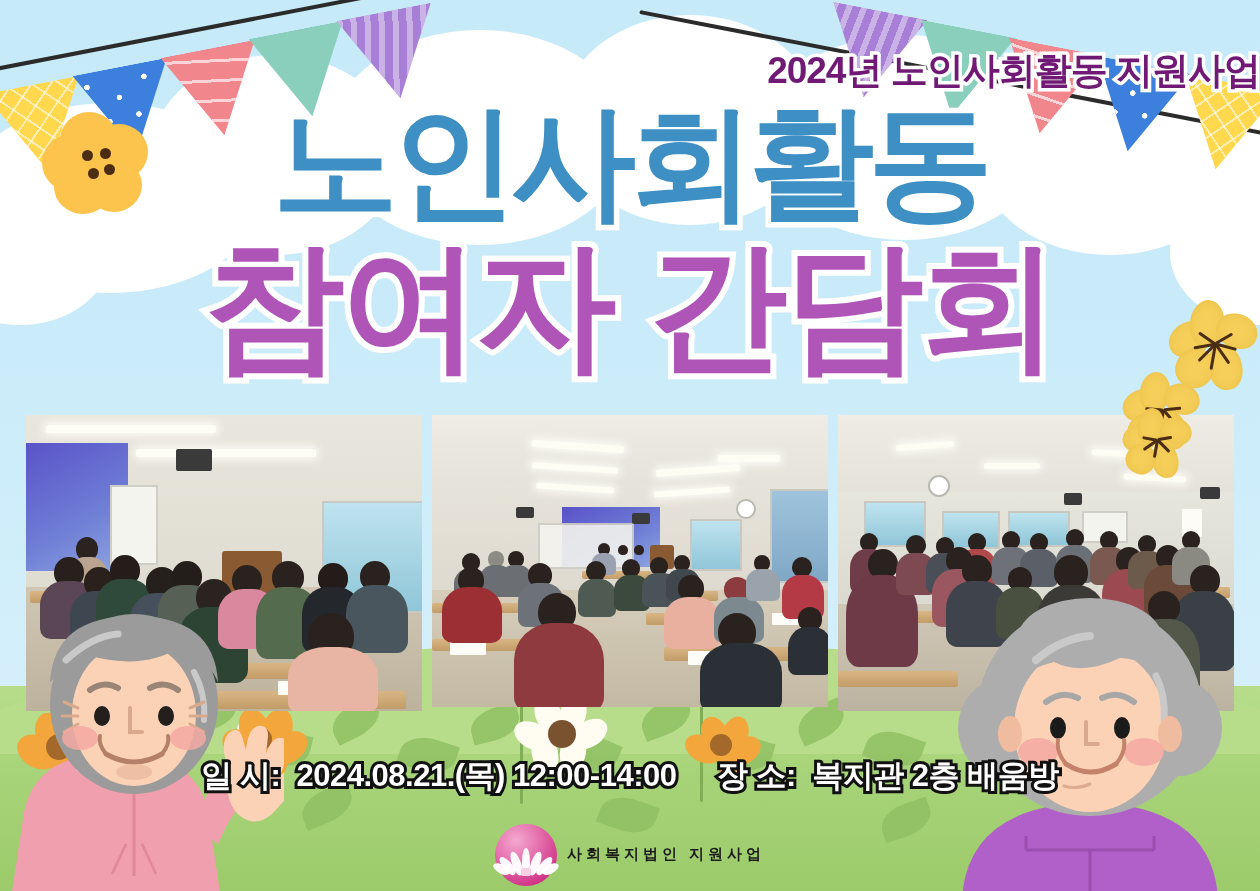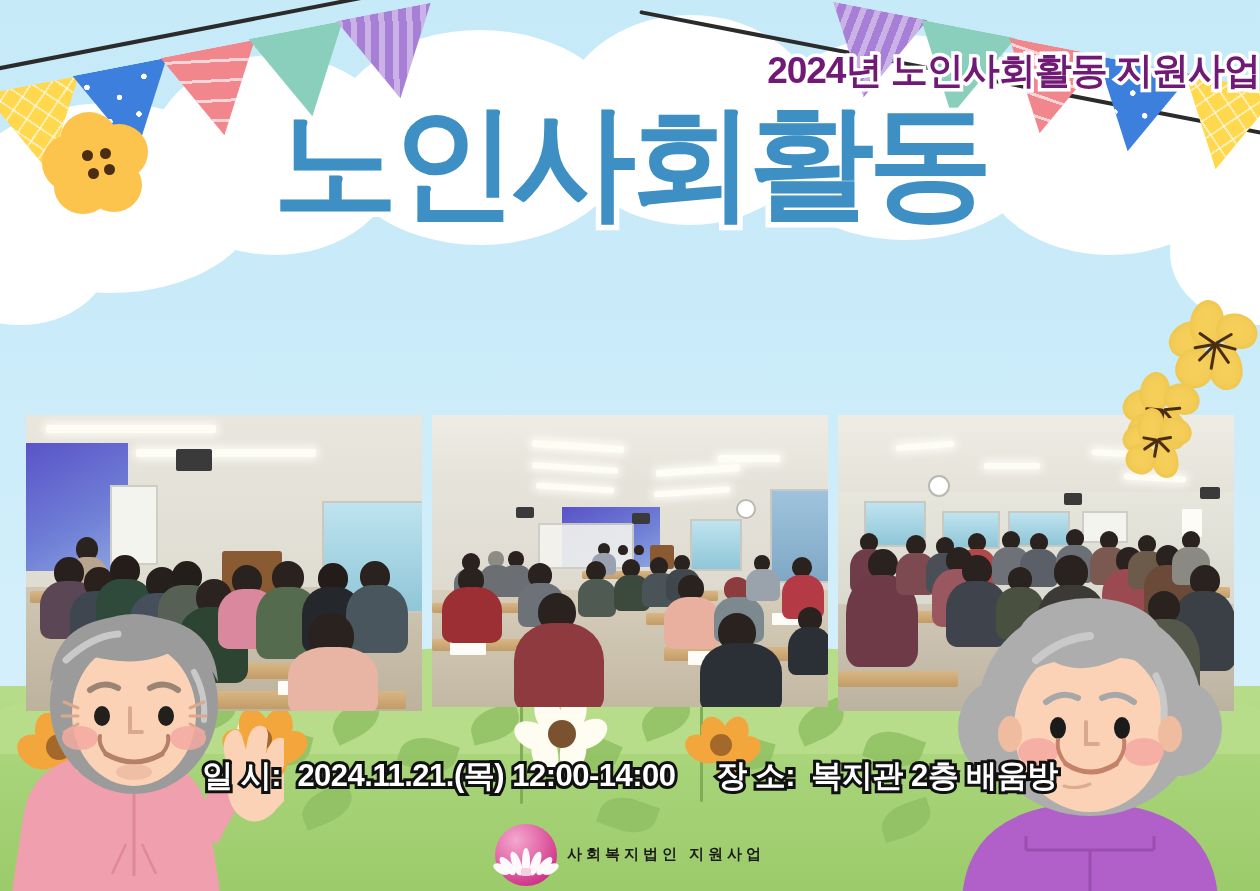--- a/index.html
+++ b/index.html
@@ -252,20 +252,21 @@
     <i style="left:4px;top:36px;width:30px;height:30px;transform:rotate(30deg);"></i>
     <u style="left:34px;top:32px;height:18px;transform:rotate(10deg);"></u>
     <u style="left:34px;top:32px;height:17px;transform:rotate(55deg);"></u>
     <u style="left:34px;top:32px;height:17px;transform:rotate(-45deg);"></u>
     <u style="left:34px;top:32px;height:15px;transform:rotate(100deg);"></u>
     <u style="left:34px;top:32px;height:15px;transform:rotate(-100deg);"></u>
   </div>
 
   <div class="subtitle">2024년 노인사회활동 지원사업</div>
   <div class="title1">노인사회활동</div>
+  <div class="title2">참여자 간담회</div>
 
   <div class="photos">
 
     <div class="photo ph1">
       <div class="room">
         <div class="ceil"></div>
         <div class="wall"></div>
         <div class="floor"></div>
         <div class="tube" style="left:20px;top:10px;width:170px;height:8px;"></div>
         <div class="tube" style="left:110px;top:34px;width:180px;height:8px;"></div>
@@ -580,21 +581,21 @@
       <ellipse cx="182" cy="130" rx="8" ry="11" fill="#1b1b1b"></ellipse>
       <ellipse cx="98" cy="154" rx="20" ry="14" fill="#f4a9a2" opacity=".85"></ellipse>
       <ellipse cx="204" cy="154" rx="20" ry="14" fill="#f4a9a2" opacity=".85"></ellipse>
       <path d="M146 124 v22 h12" stroke="#d9a98d" stroke-width="4" fill="none" stroke-linecap="round"></path>
       <path d="M126 166 q24 16 50 0" stroke="#c4826a" stroke-width="5" fill="none" stroke-linecap="round"></path>
       <path d="M126 166 q-10 -12 -8 -24 M176 166 q10 -12 8 -24" stroke="#c4826a" stroke-width="4" fill="none" stroke-linecap="round"></path>
       <path d="M150 186 q-14 6 -26 2" stroke="#dcab90" stroke-width="3" fill="none" stroke-linecap="round"></path>
     </g>
   </svg>
 
-  <div class="infoline">일 시:  2024.11.21.(목) 12:00-14:00     장 소:  복지관 2층 배움방</div>
+  <div class="infoline">일 시:  2024.08.21.(목) 12:00-14:00     장 소:  복지관 2층 배움방</div>
 
   <div class="logo-wrap">
     <div class="logo-mark">
       <div class="petal" style="left:27px;top:24px;width:8px;height:28px;"></div>
       <div class="petal" style="left:17px;top:27px;width:9px;height:25px;transform:rotate(-20deg);"></div>
       <div class="petal" style="left:36px;top:27px;width:9px;height:25px;transform:rotate(20deg);"></div>
       <div class="petal" style="left:8px;top:31px;width:9px;height:22px;transform:rotate(-40deg);"></div>
       <div class="petal" style="left:45px;top:31px;width:9px;height:22px;transform:rotate(40deg);"></div>
       <div class="petal" style="left:2px;top:36px;width:9px;height:18px;transform:rotate(-62deg);"></div>
       <div class="petal" style="left:51px;top:36px;width:9px;height:18px;transform:rotate(62deg);"></div>

